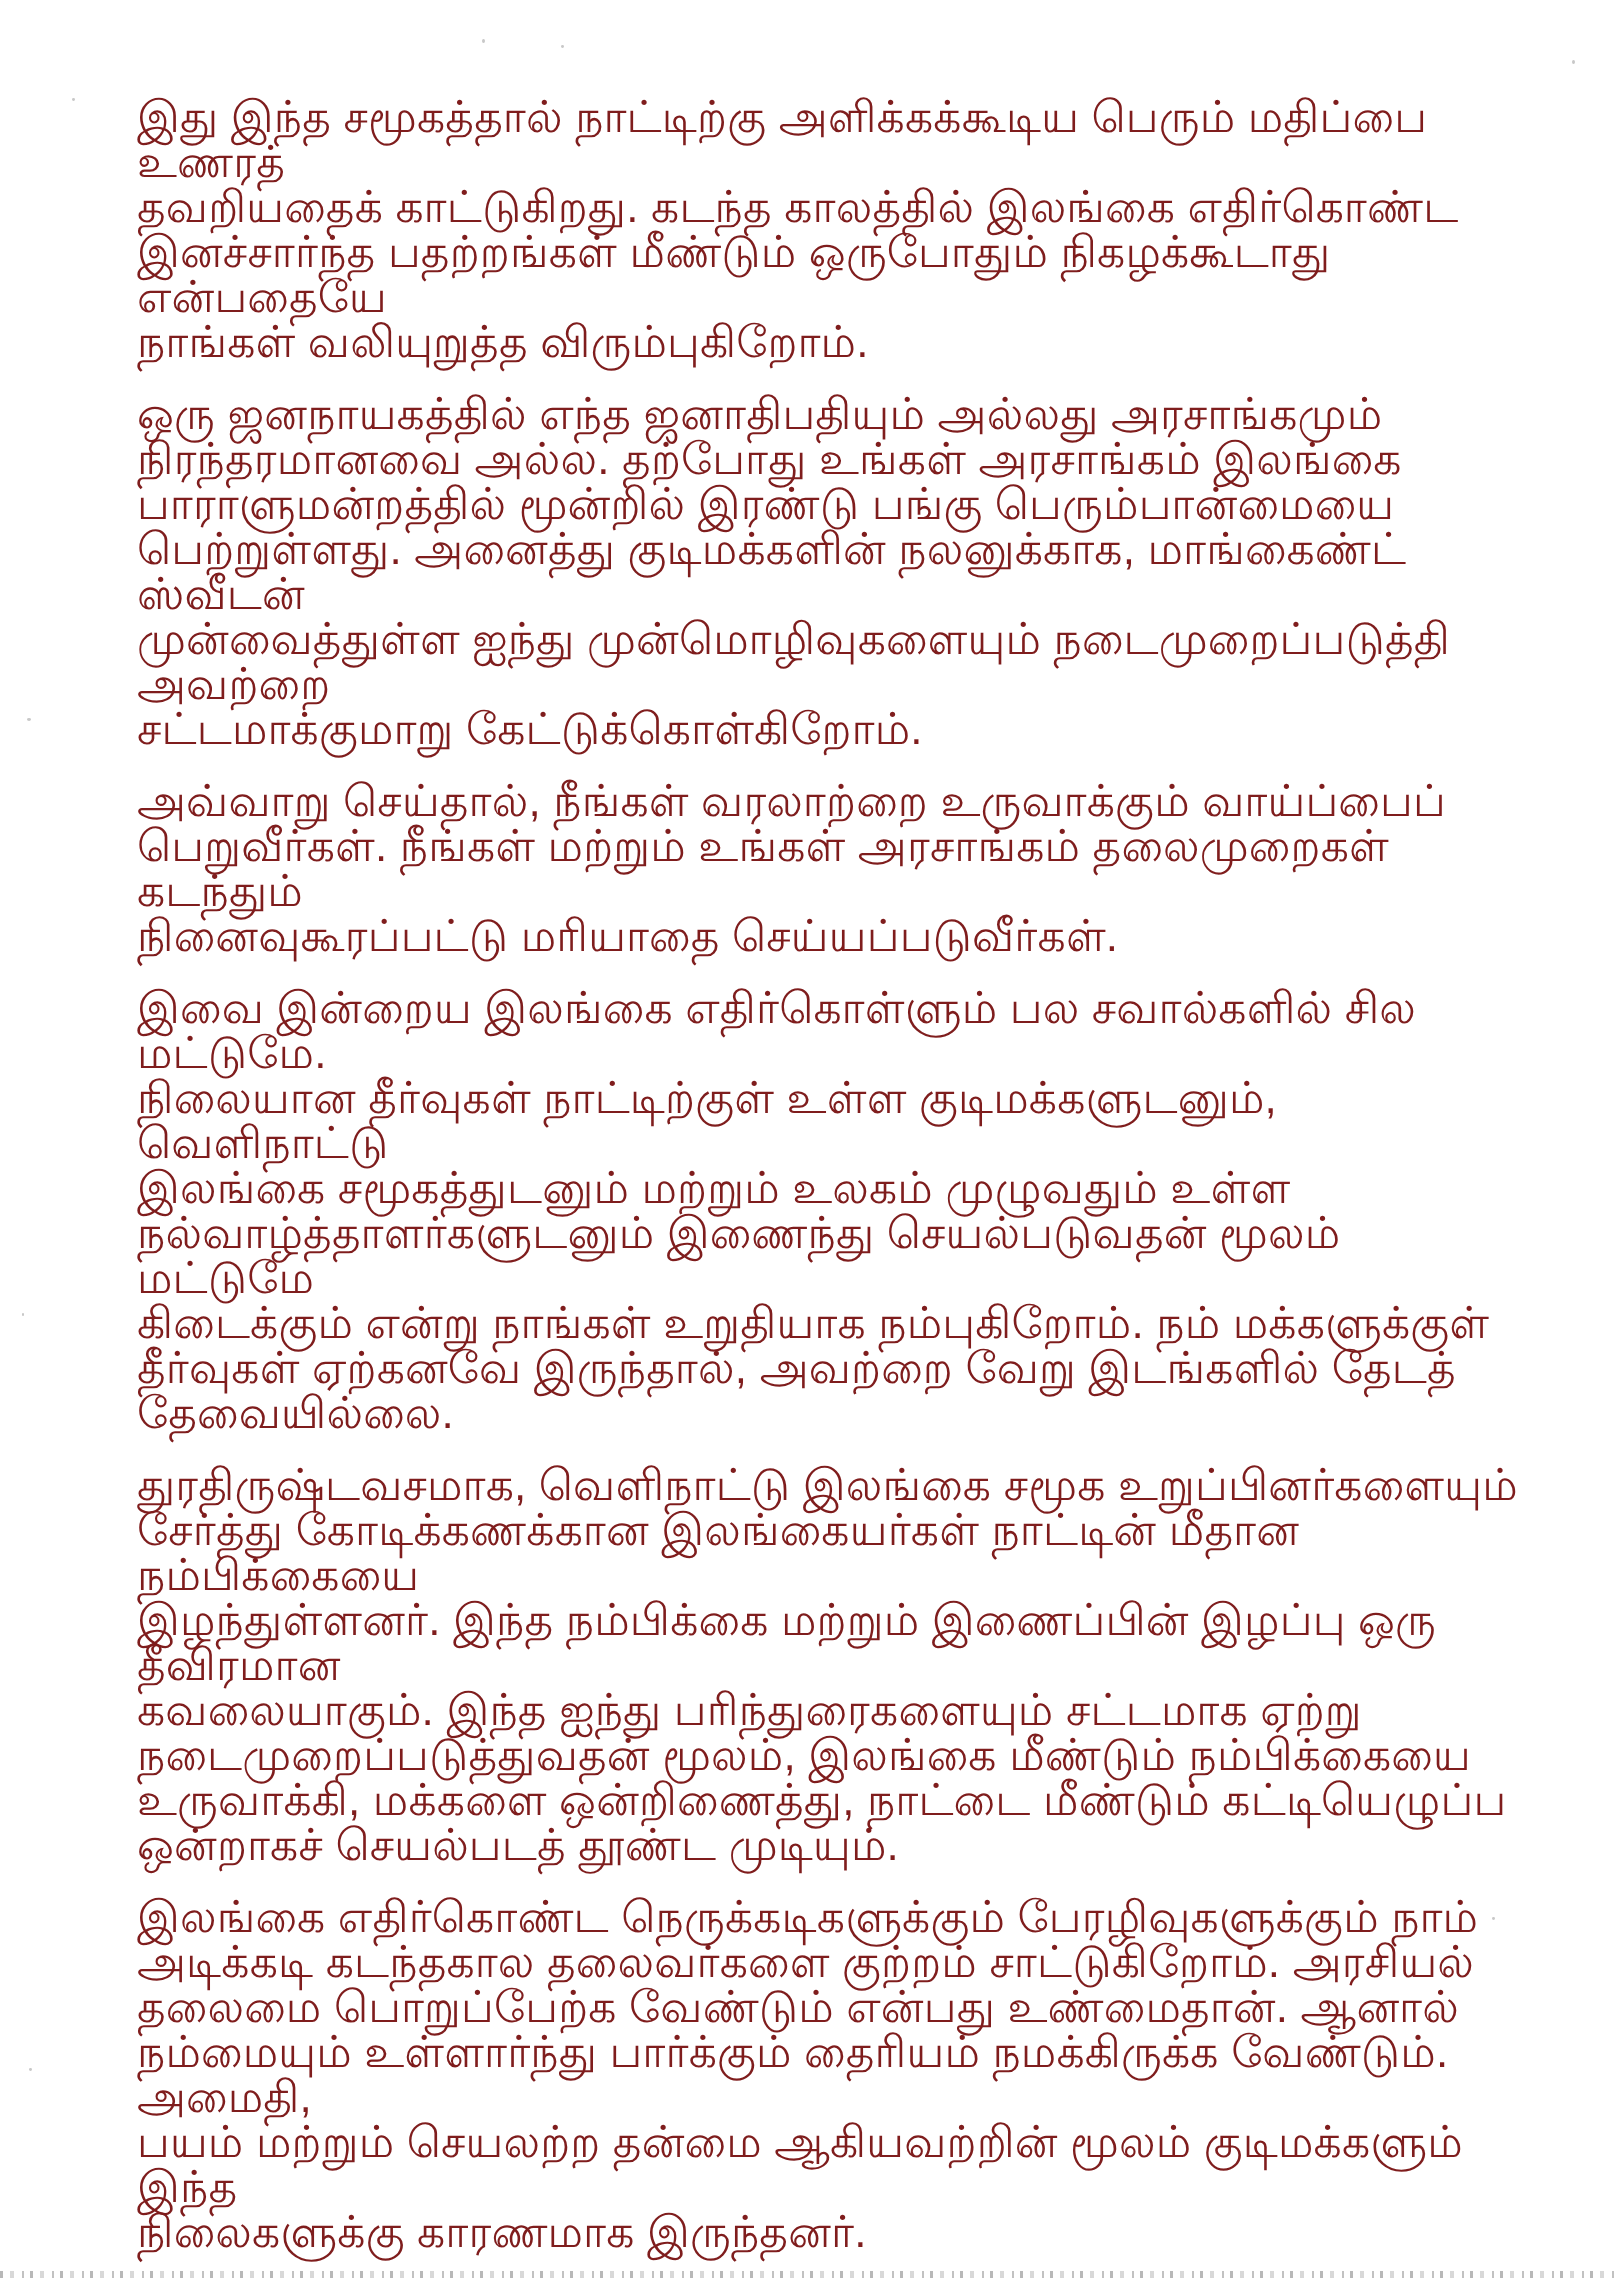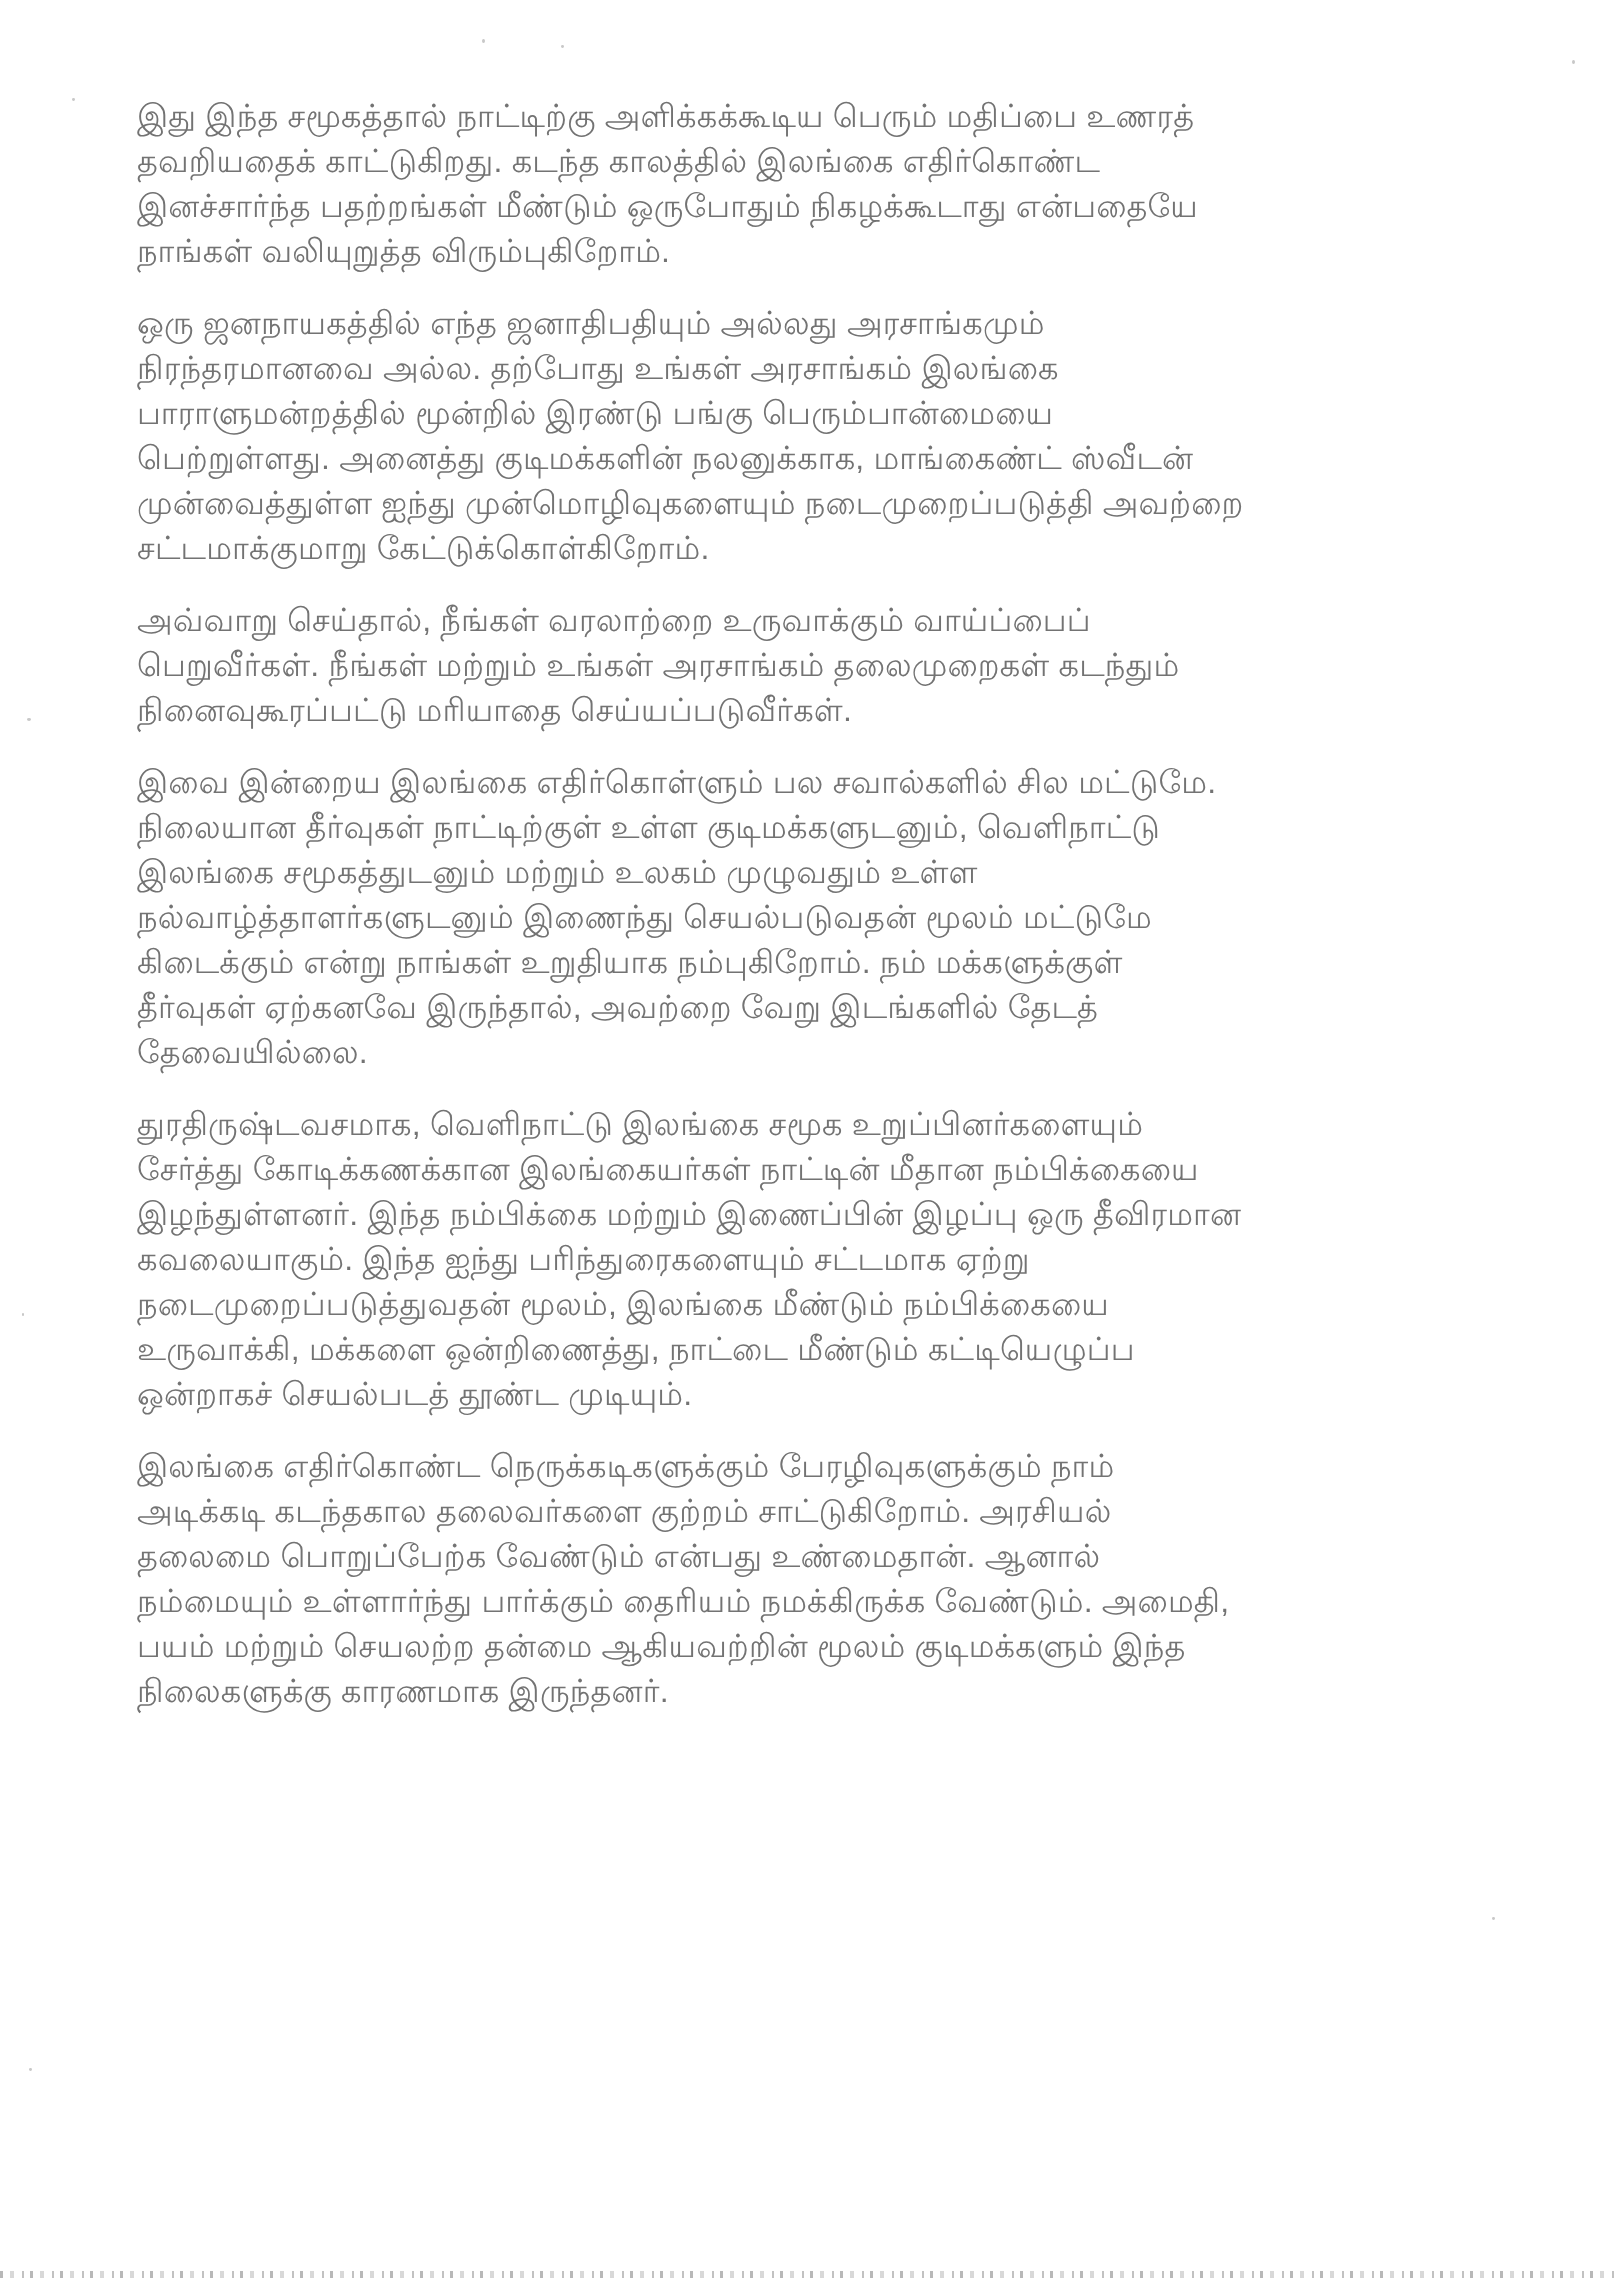--- a/index.html
+++ b/index.html
@@ -18,25 +18,25 @@
     color: #161616;
   }
   .text-block {
     position: absolute;
     left: 137px;
     top: 94px;
     width: 1385px;
   }
   .para {
     margin: 0 0 27px 0;
-    font-size: 32px;
+    font-size: 44px;
     line-height: 45px;
     letter-spacing: 0.2px;
     white-space: pre-line;
-    color: #737373;
+    color: #7f1d1d;
     text-rendering: optimizeLegibility;
     -webkit-font-smoothing: antialiased;
   }
   
   .speck {
     position: absolute;
     background: #9a9a9a;
     border-radius: 50%;
     opacity: 0.55;
   }

